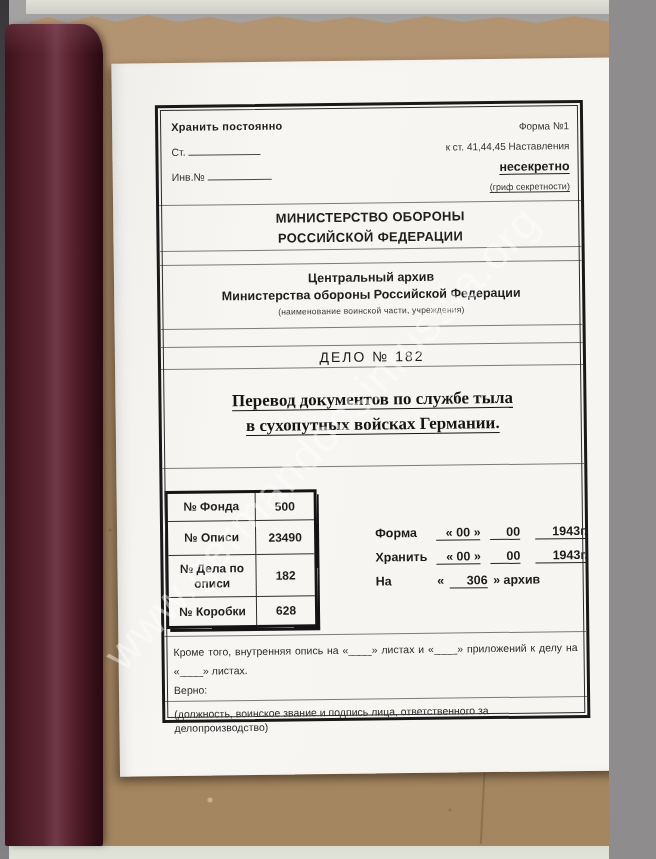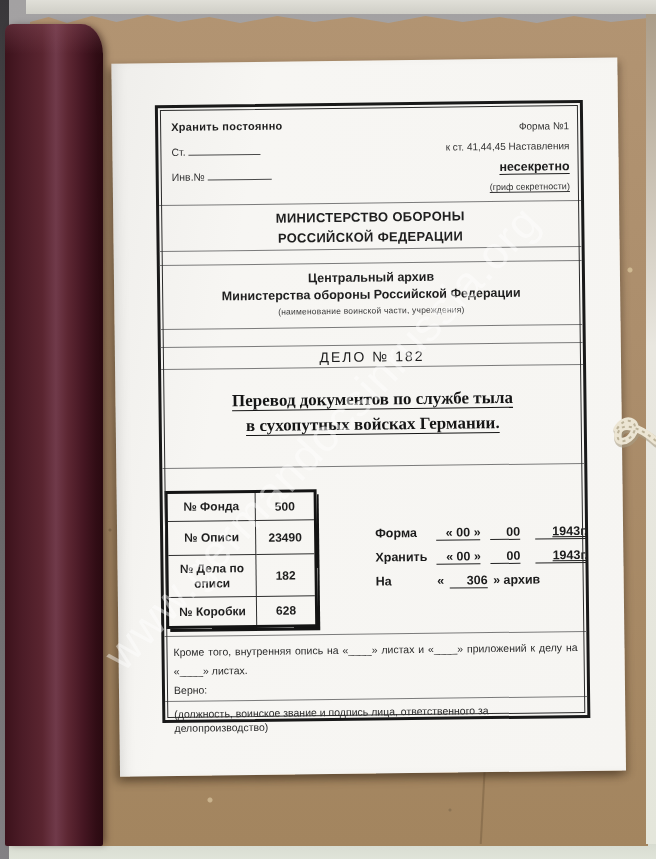--- a/index.html
+++ b/index.html
@@ -1,17 +1,17 @@
 <!DOCTYPE html>
 <html><head>
 <meta charset="utf-8">
 <style>
   html,body{margin:0;padding:0;background:#8e8c8d;}
   .stage{
-    position:relative;width:656px;height:859px;overflow:hidden;
+    position:relative;width:609px;height:859px;overflow:hidden;
     background:linear-gradient(180deg,#a3a1a2 0%,#a9a7a8 50%,#a6a4a5 100%);
     font-family:"Liberation Sans",sans-serif;color:#1f1f1f;
   }
   
   .top-strip{position:absolute;left:26px;top:0;width:630px;height:14px;
     background:linear-gradient(180deg,#e0dfd8,#cfcec6);}
   .bottom-strip{position:absolute;left:0;top:843px;width:656px;height:16px;
     background:linear-gradient(180deg,#d7dbd0,#e0e4d9);}
   .left-edge{position:absolute;left:0;top:0;width:9px;height:859px;
     background:linear-gradient(180deg,#39373a 0%,#565456 35%,#6f6d6f 70%,#838184 100%);}
@@ -107,21 +107,21 @@
   .r3{min-height:42px;border-bottom:1px solid #2e2e2e;}
   .r4{min-height:28px;}
   .r1.nt-value,.r2.nt-value,.r3.nt-value,.r4.nt-value{border-right:none;}
   .dates{position:absolute;left:212px;top:60px;font-weight:bold;font-size:12.5px;
     white-space:nowrap;color:#1b1b1b;}
   .drow{margin-bottom:9px;}
   .dlabel{display:inline-block;width:58px;}
   .useg{display:inline-block;text-align:right;border-bottom:1px solid #222;}
   .seg-day{width:44px;}
   .seg-month{width:30px;margin-left:6px;}
-  .seg-year{width:52px;margin-left:12px;text-decoration:underline;}
+  .seg-year{width:52px;margin-left:12px;}
   .seg-sheets{width:38px;margin:0 2px;}
   
   .sec-g{flex:1;display:flex;flex-direction:column;padding:6px 9px 0 9px;box-sizing:border-box;}
   .note{font-size:10.5px;line-height:19px;text-align:justify;color:#2a2a2a;}
   .verno{font-size:10.5px;margin-top:2px;line-height:15px;color:#2a2a2a;}
   .grule{border-top:1px solid #7a7a7a;margin:3px -9px 0 -9px;}
   .gcaption{font-size:10.5px;padding-top:5px;line-height:14px;color:#2a2a2a;}
   
   .watermark{position:absolute;left:322px;top:438px;z-index:30;pointer-events:none;
     transform:translate(-50%,-50%) rotate(-47deg);white-space:nowrap;

